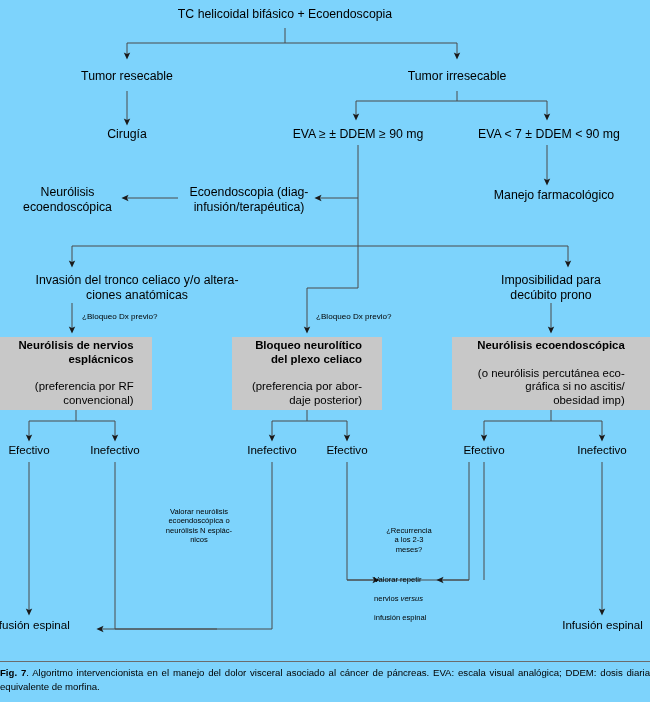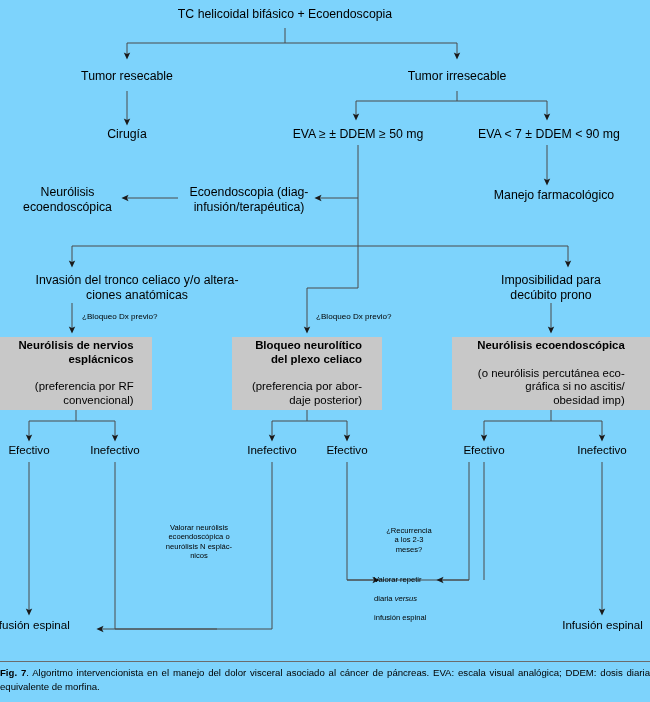--- a/index.html
+++ b/index.html
@@ -166,21 +166,21 @@
     </svg>
 
     <div class="lbl t13" style="left:147px; top:7px; width:276px;">TC helicoidal bifásico + Ecoendoscopia</div>
 
     <div class="lbl t13 bold" style="left:47px; top:69px; width:160px;">Tumor resecable</div>
 
     <div class="lbl t13 bold" style="left:377px; top:69px; width:160px;">Tumor irresecable</div>
 
     <div class="lbl t13" style="left:77px; top:127px; width:100px;">Cirugía</div>
 
-    <div class="lbl t13" style="left:268px; top:127px; width:180px;">EVA ≥ ± DDEM ≥ 50 mg</div>
+    <div class="lbl t13" style="left:268px; top:127px; width:180px;">EVA ≥ ± DDEM ≥ 90 mg</div>
 
     <div class="lbl t13" style="left:459px; top:127px; width:180px;">EVA &lt; 7 ± DDEM &lt; 90 mg</div>
 
     <div class="lbl t13" style="left:469px; top:188px; width:170px;">Manejo farmacológico</div>
 
     <div class="lbl t13" style="left:179px; top:185px; width:140px;">Ecoendoscopia (diag-
 infusión/terapéutica)</div>
 
     <div class="lbl t13" style="left:10px; top:185px; width:115px;">Neurólisis
 ecoendoscópica</div>
@@ -224,32 +224,32 @@
 
     <div class="lbl t12" style="left:-11px; top:443px; width:80px;">Efectivo</div>
     <div class="lbl t12" style="left:72px; top:443px; width:86px;">Inefectivo</div>
 
     <div class="lbl t12" style="left:229px; top:443px; width:86px;">Inefectivo</div>
     <div class="lbl t12" style="left:307px; top:443px; width:80px;">Efectivo</div>
 
     <div class="lbl t12" style="left:444px; top:443px; width:80px;">Efectivo</div>
     <div class="lbl t12" style="left:559px; top:443px; width:86px;">Inefectivo</div>
 
-    <div class="lbl t75" style="left:144px; top:523px; width:110px;">Valorar neurólisis
+    <div class="lbl t75" style="left:144px; top:507px; width:110px;">Valorar neurólisis
 ecoendoscópica o
 neurólisis N esplác-
 nicos</div>
 
     <div class="lbl t75" style="left:370px; top:508px; width:78px;margin-top:18px;">¿Recurrencia
 a los 2-3
 meses?</div>
 
     <div class="lbl t75" style="left:374px; top:566px; width:72px; text-align:left;">
       <div>Valorar repetir</div>
-      <div><span>diaria </span><span class="ital">versus</span></div>
+      <div><span>nervios </span><span class="ital">versus</span></div>
       <div>infusión espinal</div>
     </div>
 
     <div class="lbl t12" style="left:-23px; top:618px; width:105px;">Infusión espinal</div>
 
     <div class="lbl t12" style="left:550px; top:618px; width:105px;">Infusión espinal</div>
 
   </div>
 
   <div class="caption-rule"></div>

